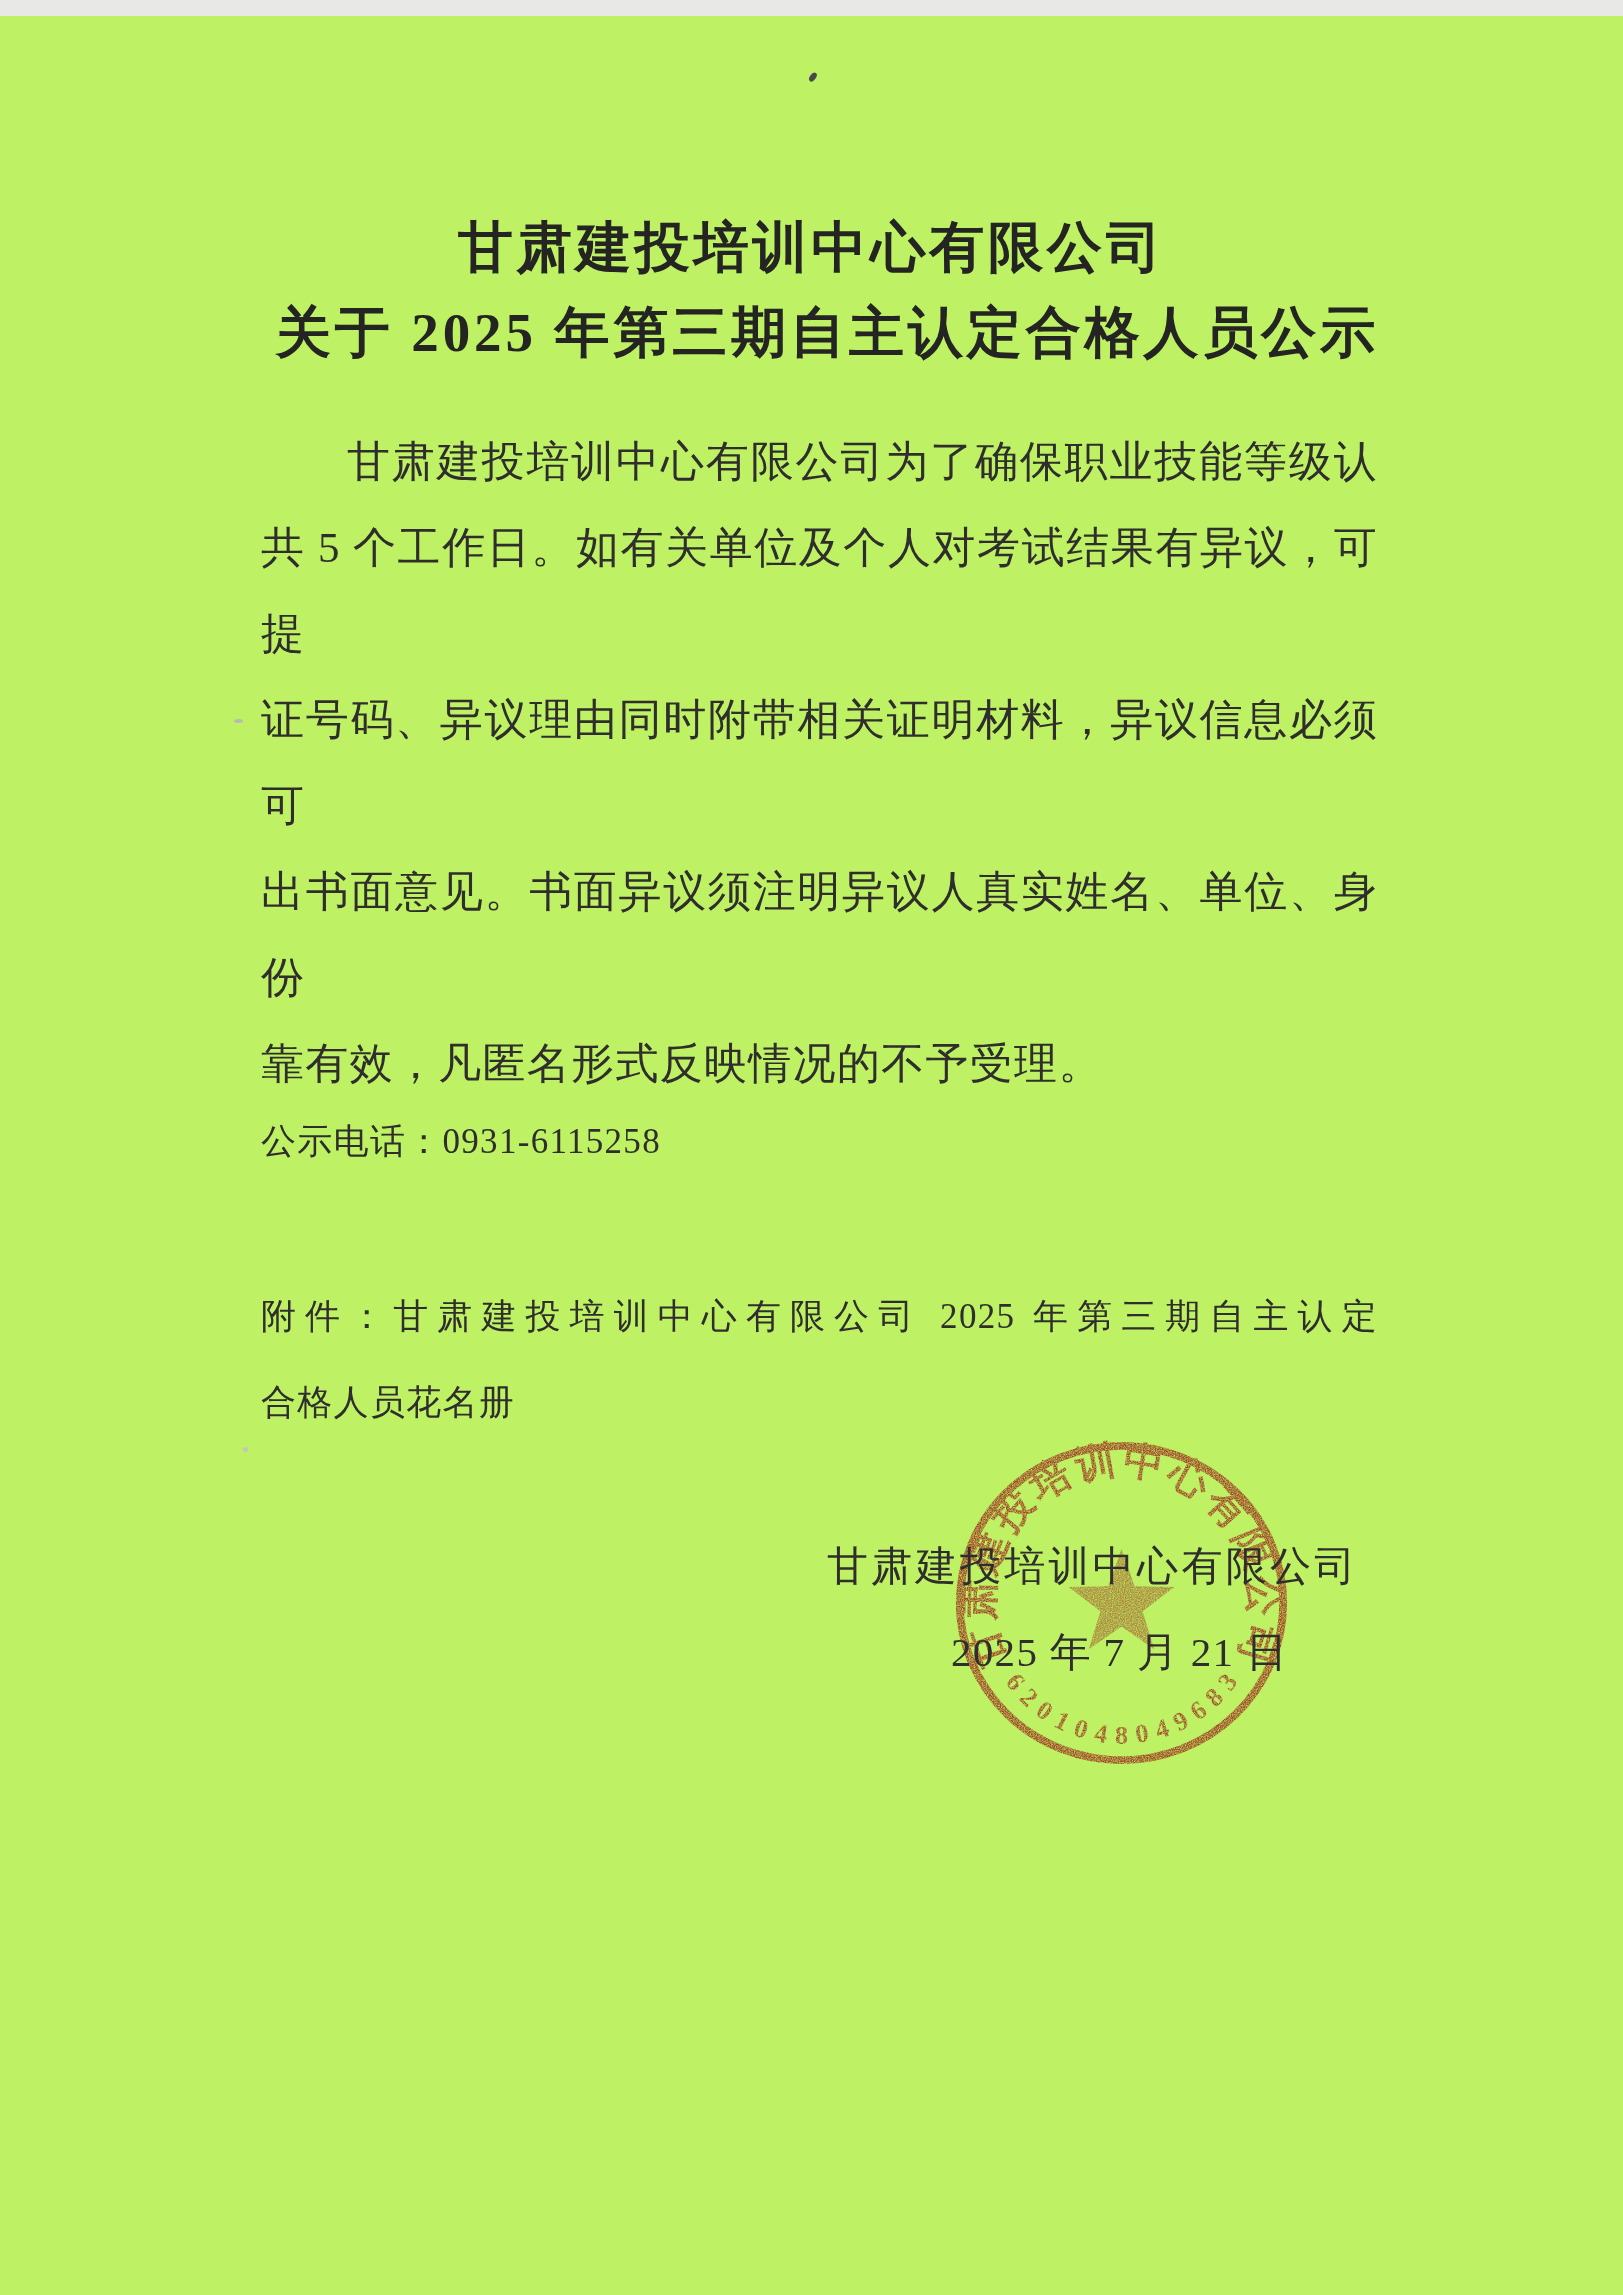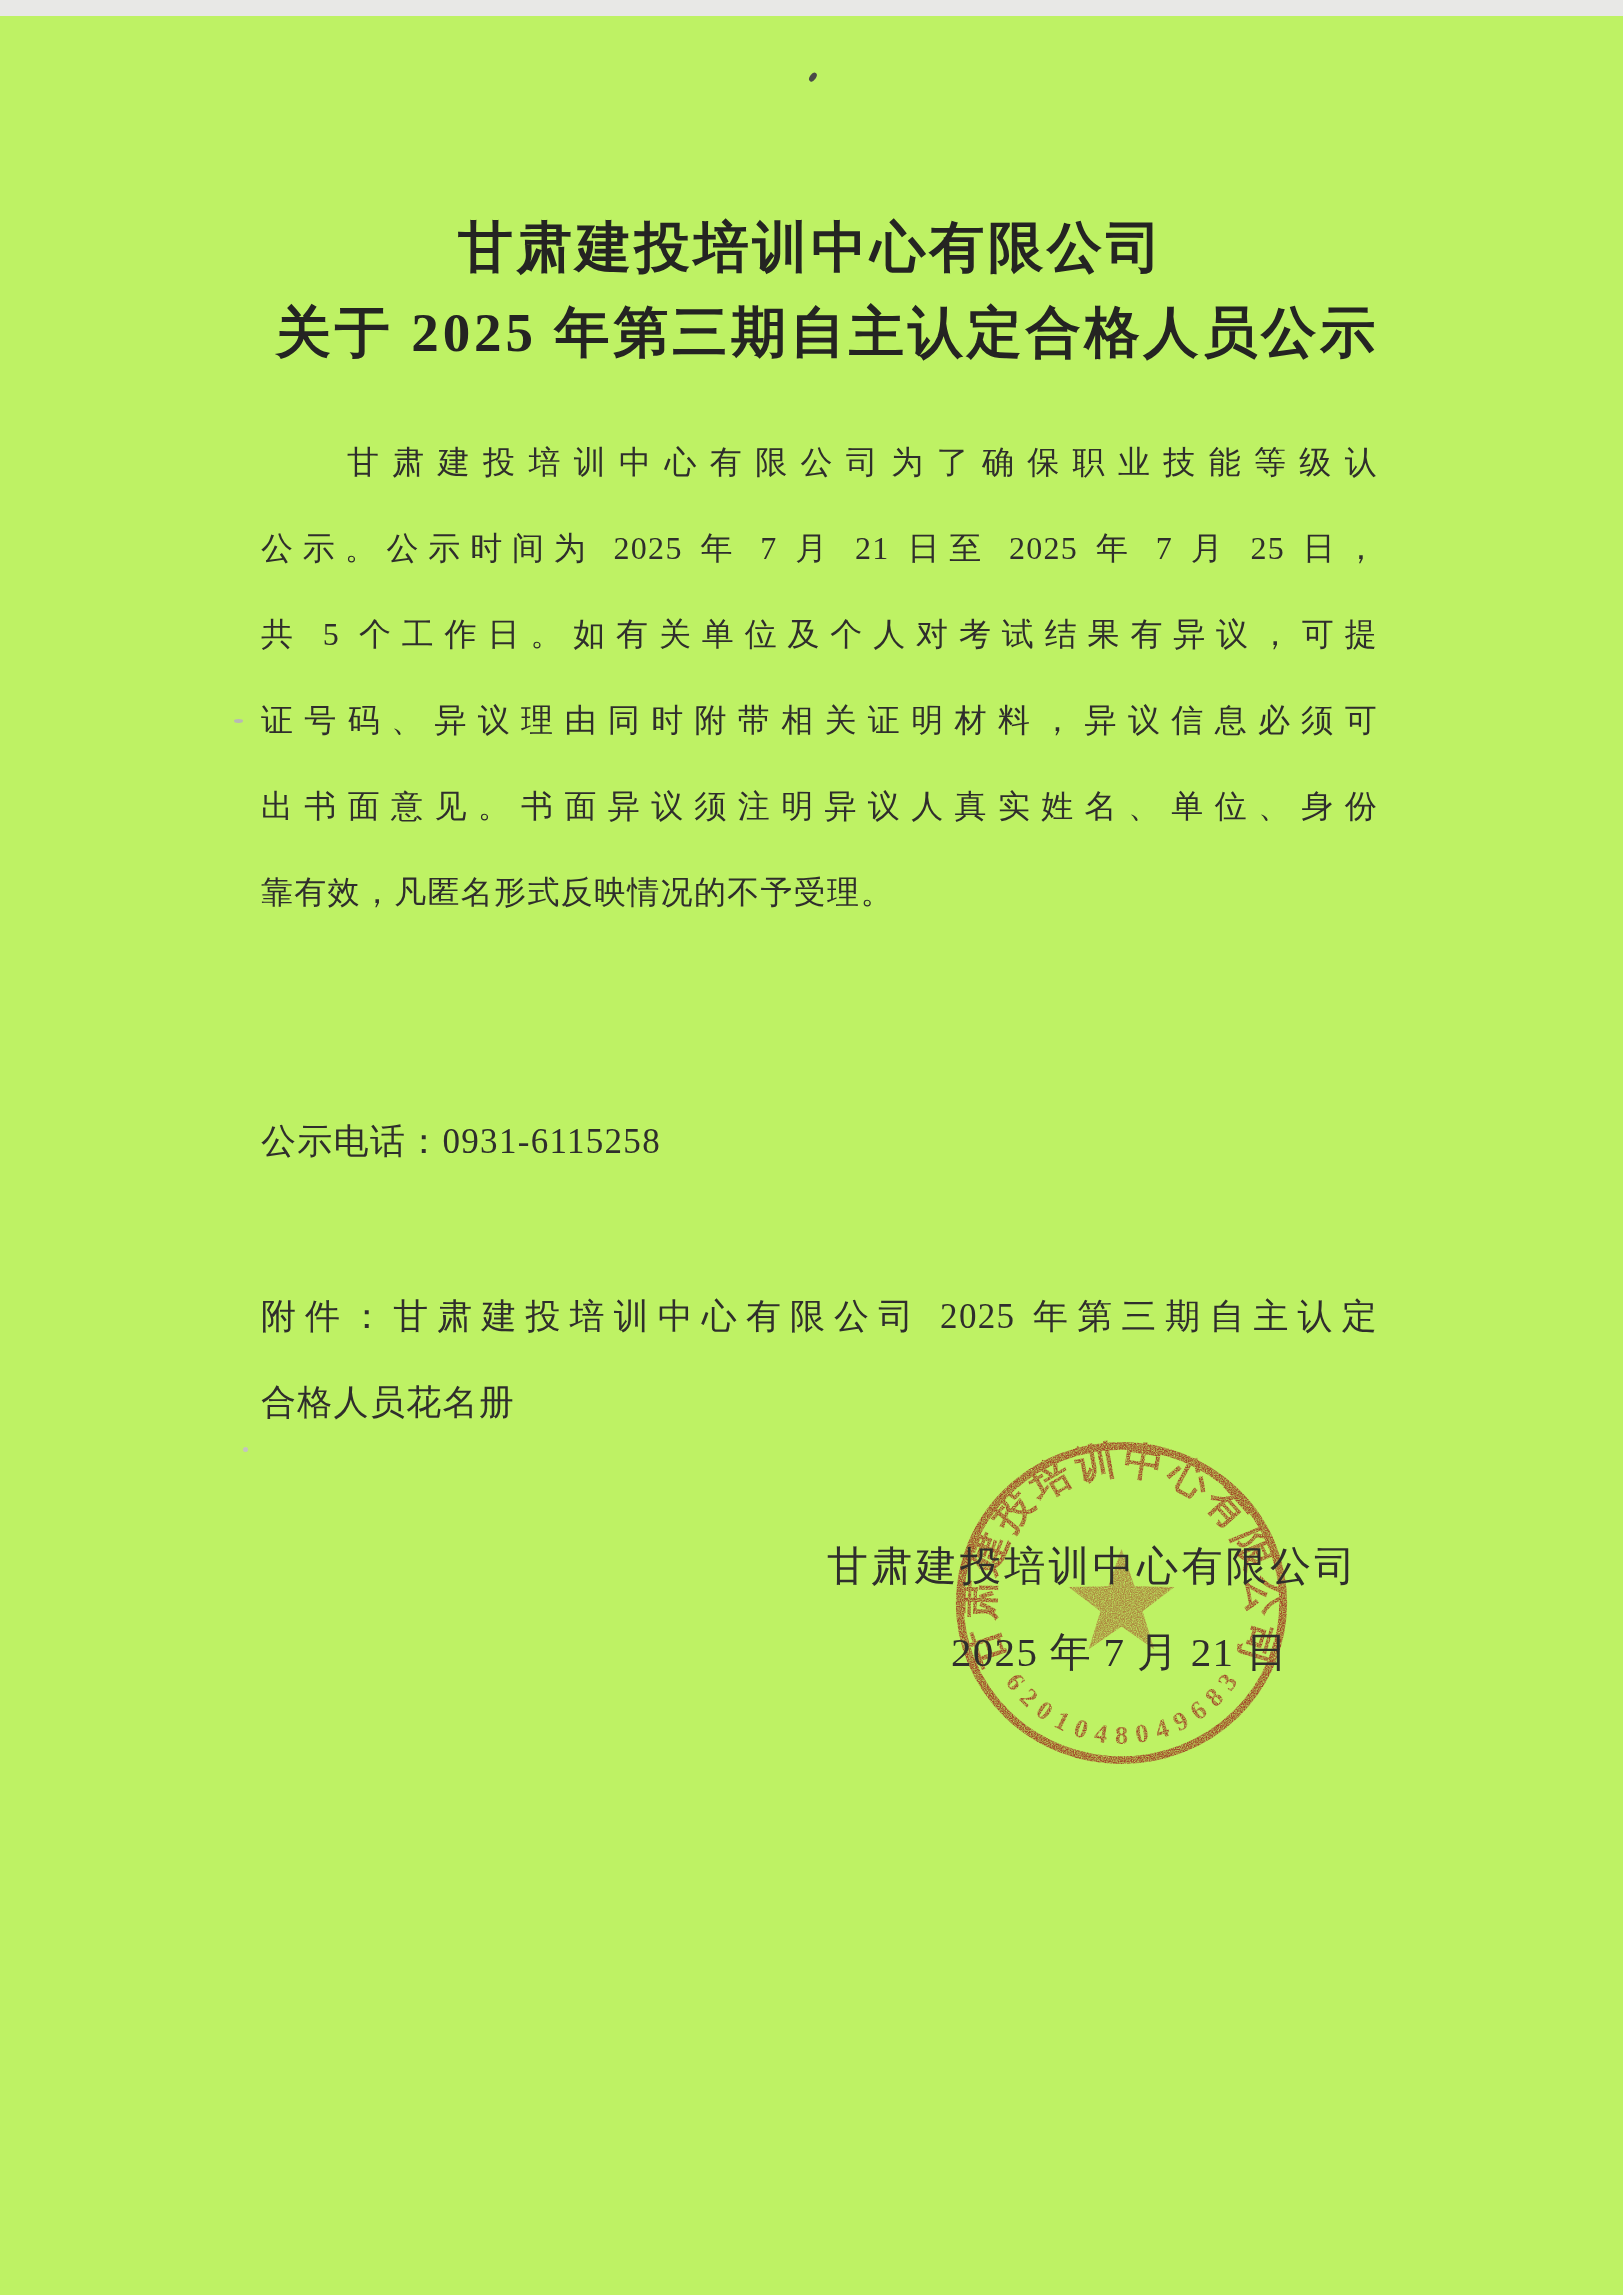--- a/index.html
+++ b/index.html
@@ -27,21 +27,21 @@
   }
   .title.t1 { top: 196px; }
   .title.t2 { top: 281px; padding-left: 16px; }
   .body-par {
     position: absolute;
     left: 261px;
     top: 403px;
     width: 1117px;
   }
   .bl {
-    font-size: 32px;
+    font-size: 43px;
     line-height: 86px;
     letter-spacing: 1.3px;
   }
   .just {
     text-align: justify;
     text-align-last: justify;
     text-justify: inter-character;
   }
   .indent { text-indent: 86px; }
   .line {
@@ -84,21 +84,20 @@
 </head>
 <body>
 
 <div class="page">
 
   <h1 class="title t1">甘肃建投培训中心有限公司</h1>
   <h1 class="title t2">关于 2025 年第三期自主认定合格人员公示</h1>
 
   <div class="body-par">
     <div class="bl just indent">甘肃建投培训中心有限公司为了确保职业技能等级认</div>
-    <div class="bl just">公示。公示时间为 2025 年 7 月 21 日至 2025 年 7 月 25 日，</div>
     <div class="bl just">共 5 个工作日。如有关单位及个人对考试结果有异议，可提</div>
     <div class="bl just">证号码、异议理由同时附带相关证明材料，异议信息必须可</div>
     <div class="bl just">出书面意见。书面异议须注明异议人真实姓名、单位、身份</div>
     <div class="bl">靠有效，凡匿名形式反映情况的不予受理。</div>
   </div>
 
   <div class="line phone">公示电话：0931-6115258</div>
 
   <div class="line attach1 bl just">附件：甘肃建投培训中心有限公司 2025 年第三期自主认定</div>
   <div class="line attach2">合格人员花名册</div>

